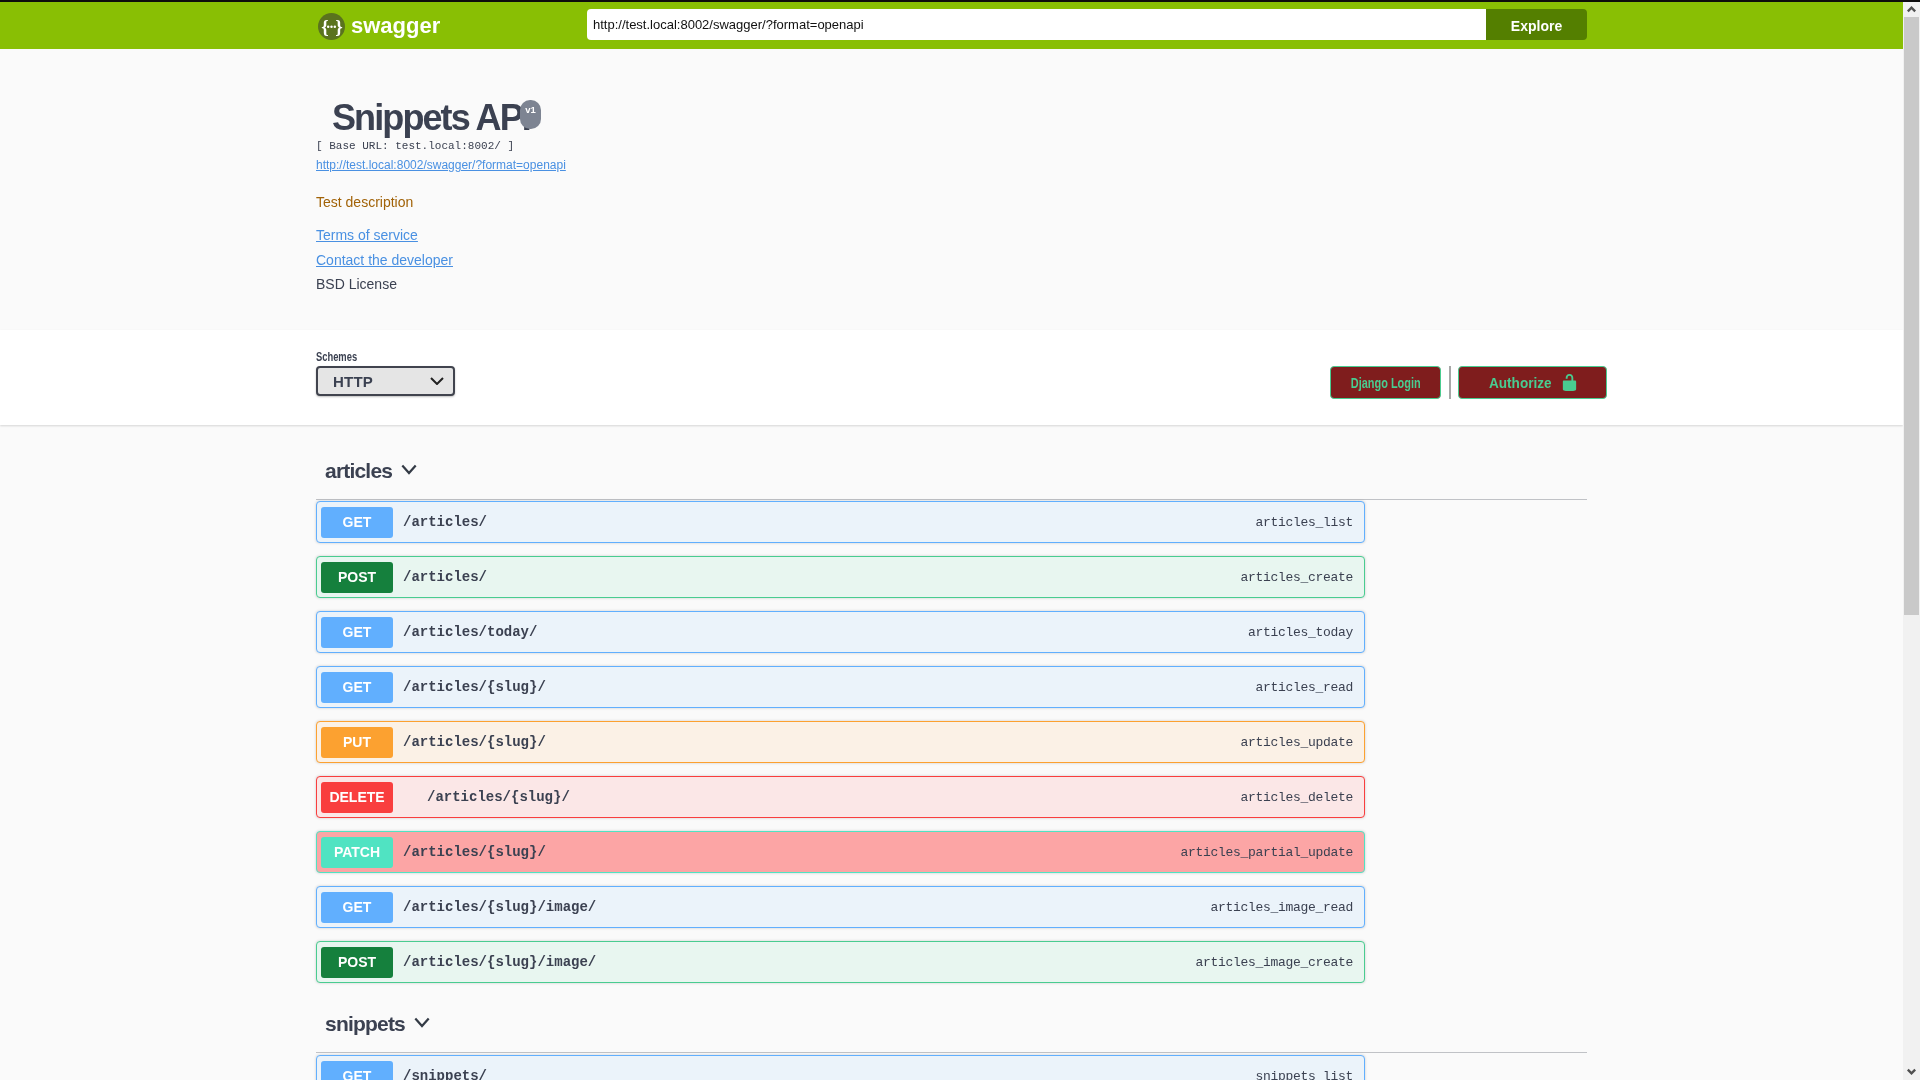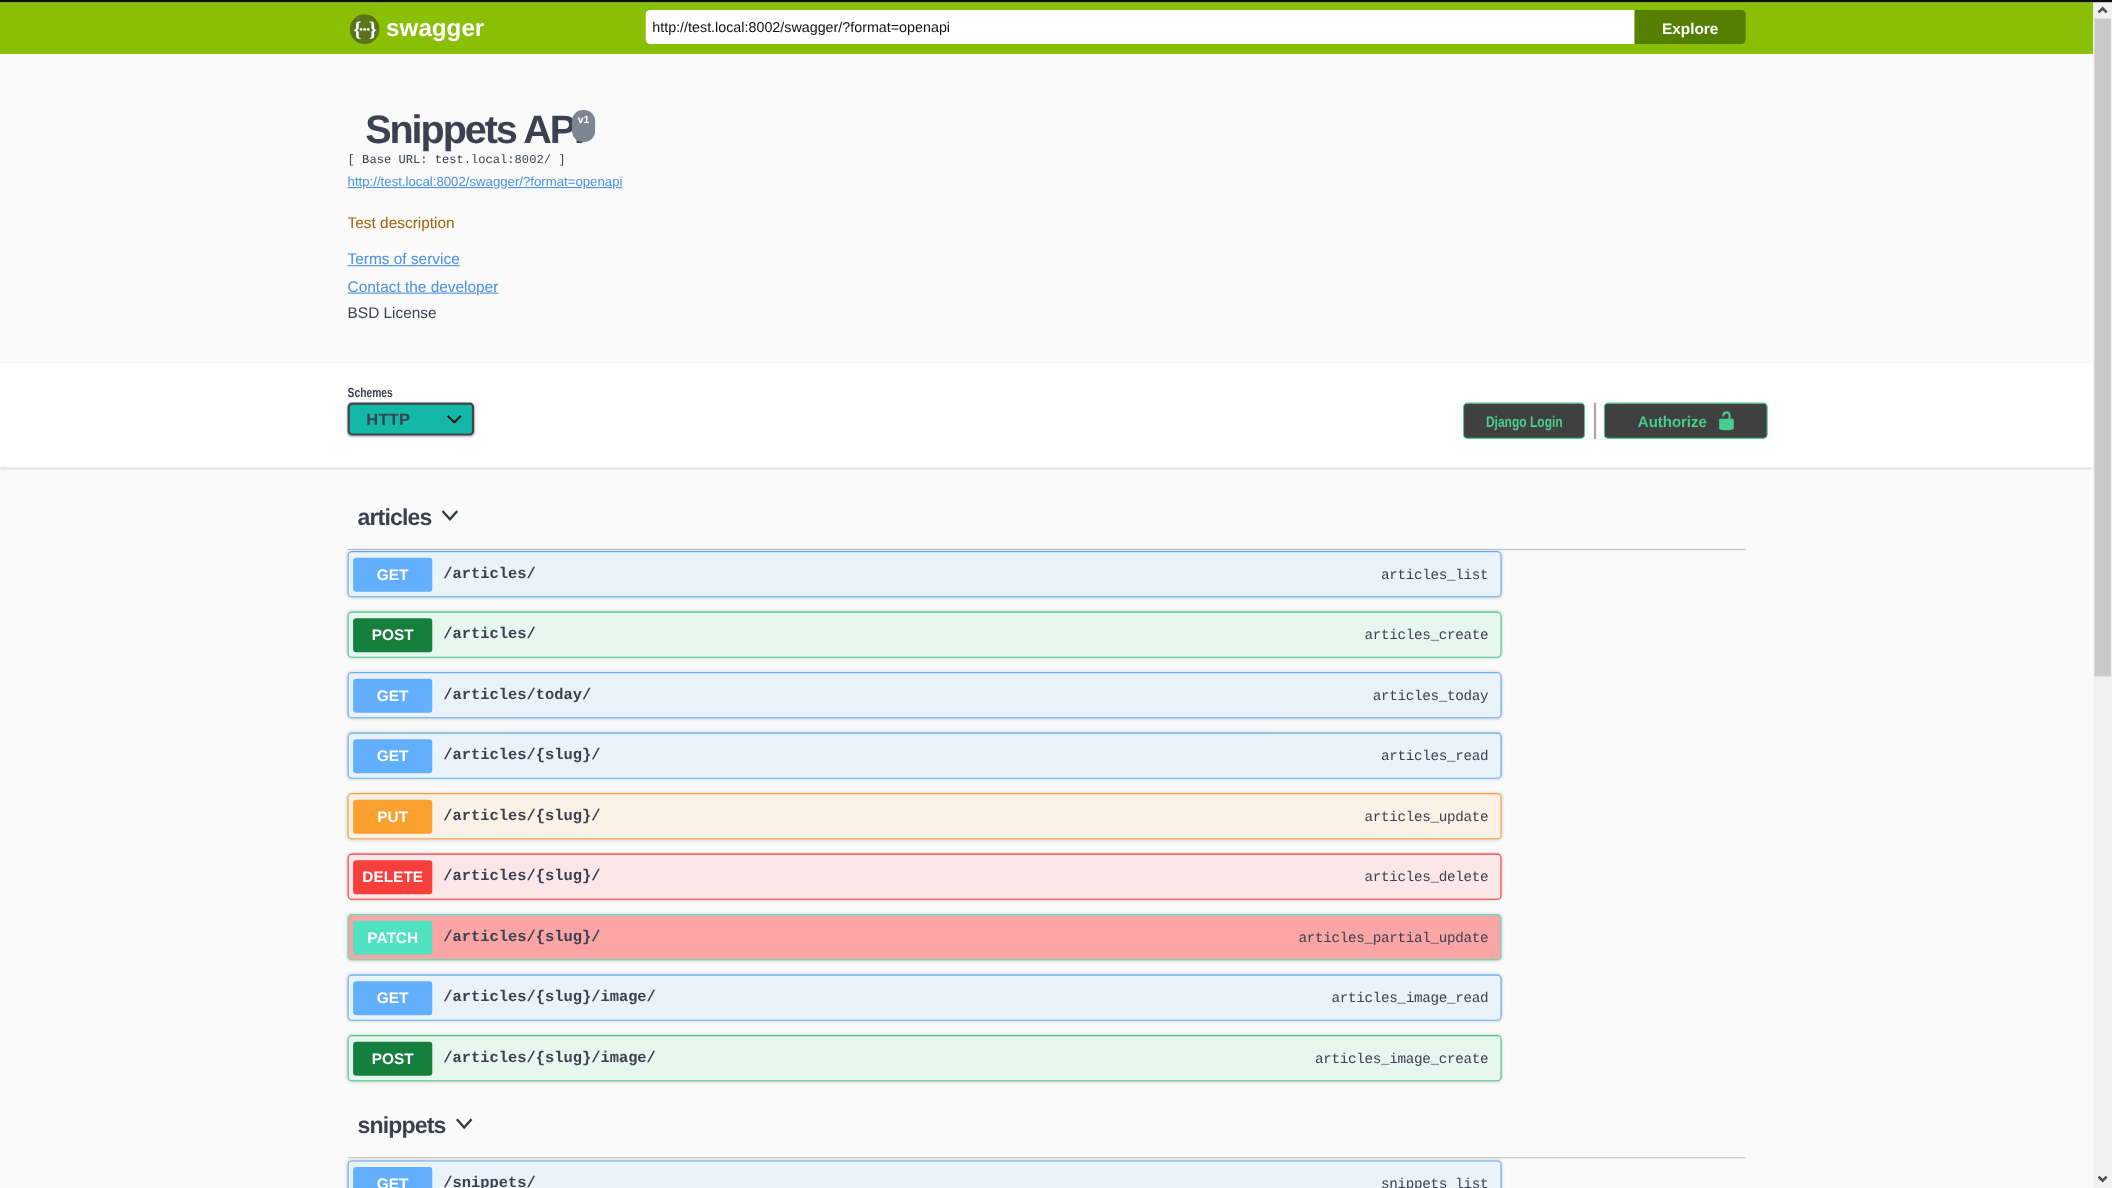--- a/index.html
+++ b/index.html
@@ -23,24 +23,24 @@
 #baseurl { left:316px; top:140px; font-family:"Liberation Mono",monospace; font-size:11px; color:#3b4151; }
 #speclink { left:316px; top:158px; font-size:12px; color:#4990e2; text-decoration:underline; }
 #desc { left:316px; top:194px; font-size:14px; color:#a16207; }
 #terms { left:316px; top:227px; font-size:14px; color:#4990e2; text-decoration:underline; }
 #contact { left:316px; top:252px; font-size:14px; color:#4990e2; text-decoration:underline; }
 #license { left:316px; top:276px; font-size:14px; color:#3b4151; }
 
 
 #schemeband { left:0; top:330px; width:1903px; height:95px; background:#fff; box-shadow:0 1px 2px 0 rgba(0,0,0,0.15); }
 #schemelabel { left:316px; top:350px; font-size:12px; font-weight:bold; color:#3b4151; transform:scaleX(0.78); transform-origin:left; }
-#schemesel { left:316px; top:366px; width:115px; height:30px; background:#14b8a6; border:2px solid #41444e; border-radius:4px; box-shadow:0 1px 2px 0 rgba(0,0,0,0.25); }
+#schemesel { left:316px; top:366px; width:139px; height:30px; background:#e5e5e5; border:2px solid #41444e; border-radius:4px; box-shadow:0 1px 2px 0 rgba(0,0,0,0.25); }
 #schemesel span { position:absolute; left:15px; top:5px; font-size:15px; font-weight:bold; color:#3b4151; letter-spacing:0.2px; }
 #schemesel svg { position:absolute; right:9px; top:9px; }
-.gbtn { height:33px; border:1px solid #49cc90; border-radius:4px; background:#404040; color:#49cc90; font-weight:bold; font-size:14px; display:flex; align-items:center; justify-content:center; }
+.gbtn { height:33px; border:1px solid #49cc90; border-radius:4px; background:#7f1d1d; color:#49cc90; font-weight:bold; font-size:14px; display:flex; align-items:center; justify-content:center; }
 #djbtn { left:1330px; top:366px; width:111px; }
 #authsep { left:1449px; top:366px; width:2px; height:33px; background:#a8a8a8; }
 #authbtn { left:1458px; top:366px; width:149px; }
 
 
 
 .taghead { font-size:21px; font-weight:bold; color:#3b4151; letter-spacing:-0.8px; }
 .taghead svg { margin-left:9px; position:relative; top:-3px; }
 #tag-articles { left:325px; top:459px; }
 #tag-snippets { left:325px; top:1012px; }
@@ -142,21 +142,21 @@
     <div class="p">/articles/{slug}/</div>
     <div class="sp"></div>
     <div class="id">articles_read</div>
   </div>
 <div class="abs op op-put" style="top:721px;">
     <div class="m">PUT</div>
     <div class="p">/articles/{slug}/</div>
     <div class="sp"></div>
     <div class="id">articles_update</div>
   </div>
-<div class="abs op op-del" style="top:776px;">
+<div class="abs op op-del" style="top:776px;gap:24px;">
     <div class="m">DELETE</div>
     <div class="p">/articles/{slug}/</div>
     <div class="sp"></div>
     <div class="id">articles_delete</div>
   </div>
 <div class="abs op op-patch" style="top:831px;">
     <div class="m">PATCH</div>
     <div class="p">/articles/{slug}/</div>
     <div class="sp"></div>
     <div class="id">articles_partial_update</div>

